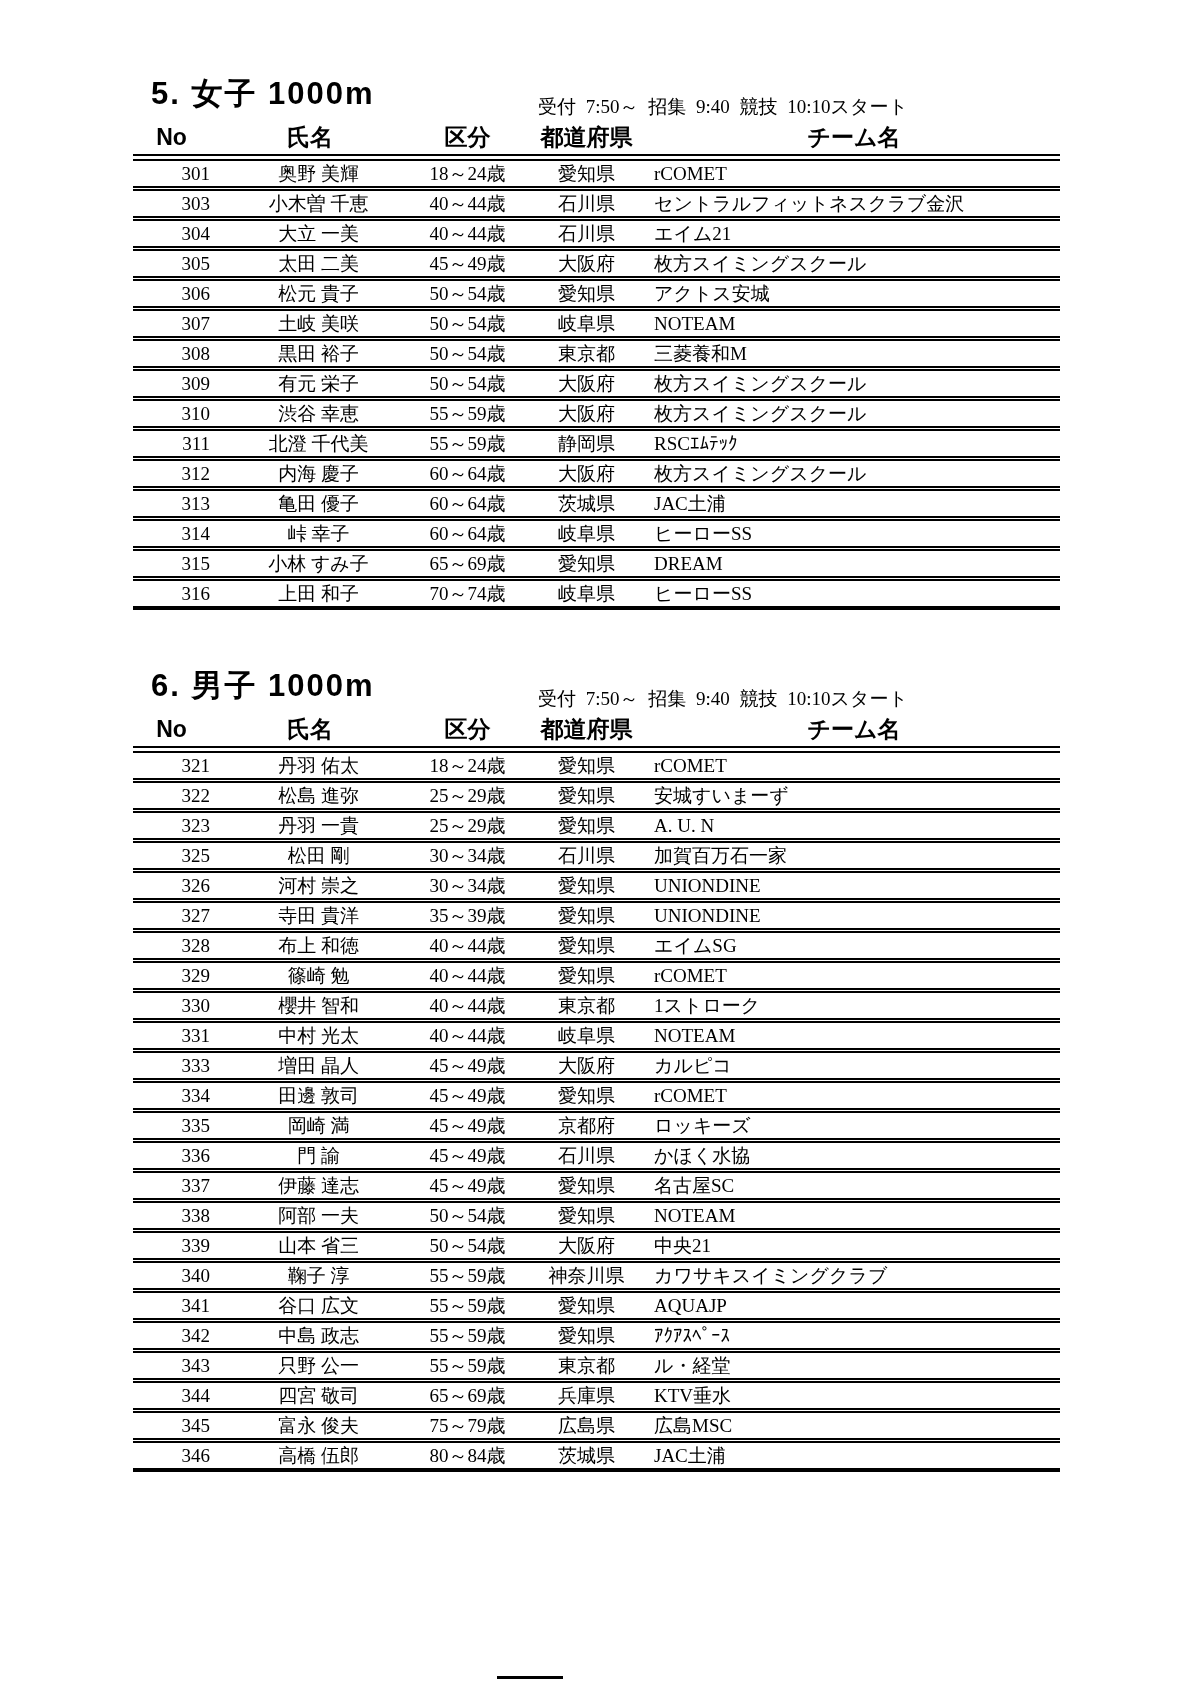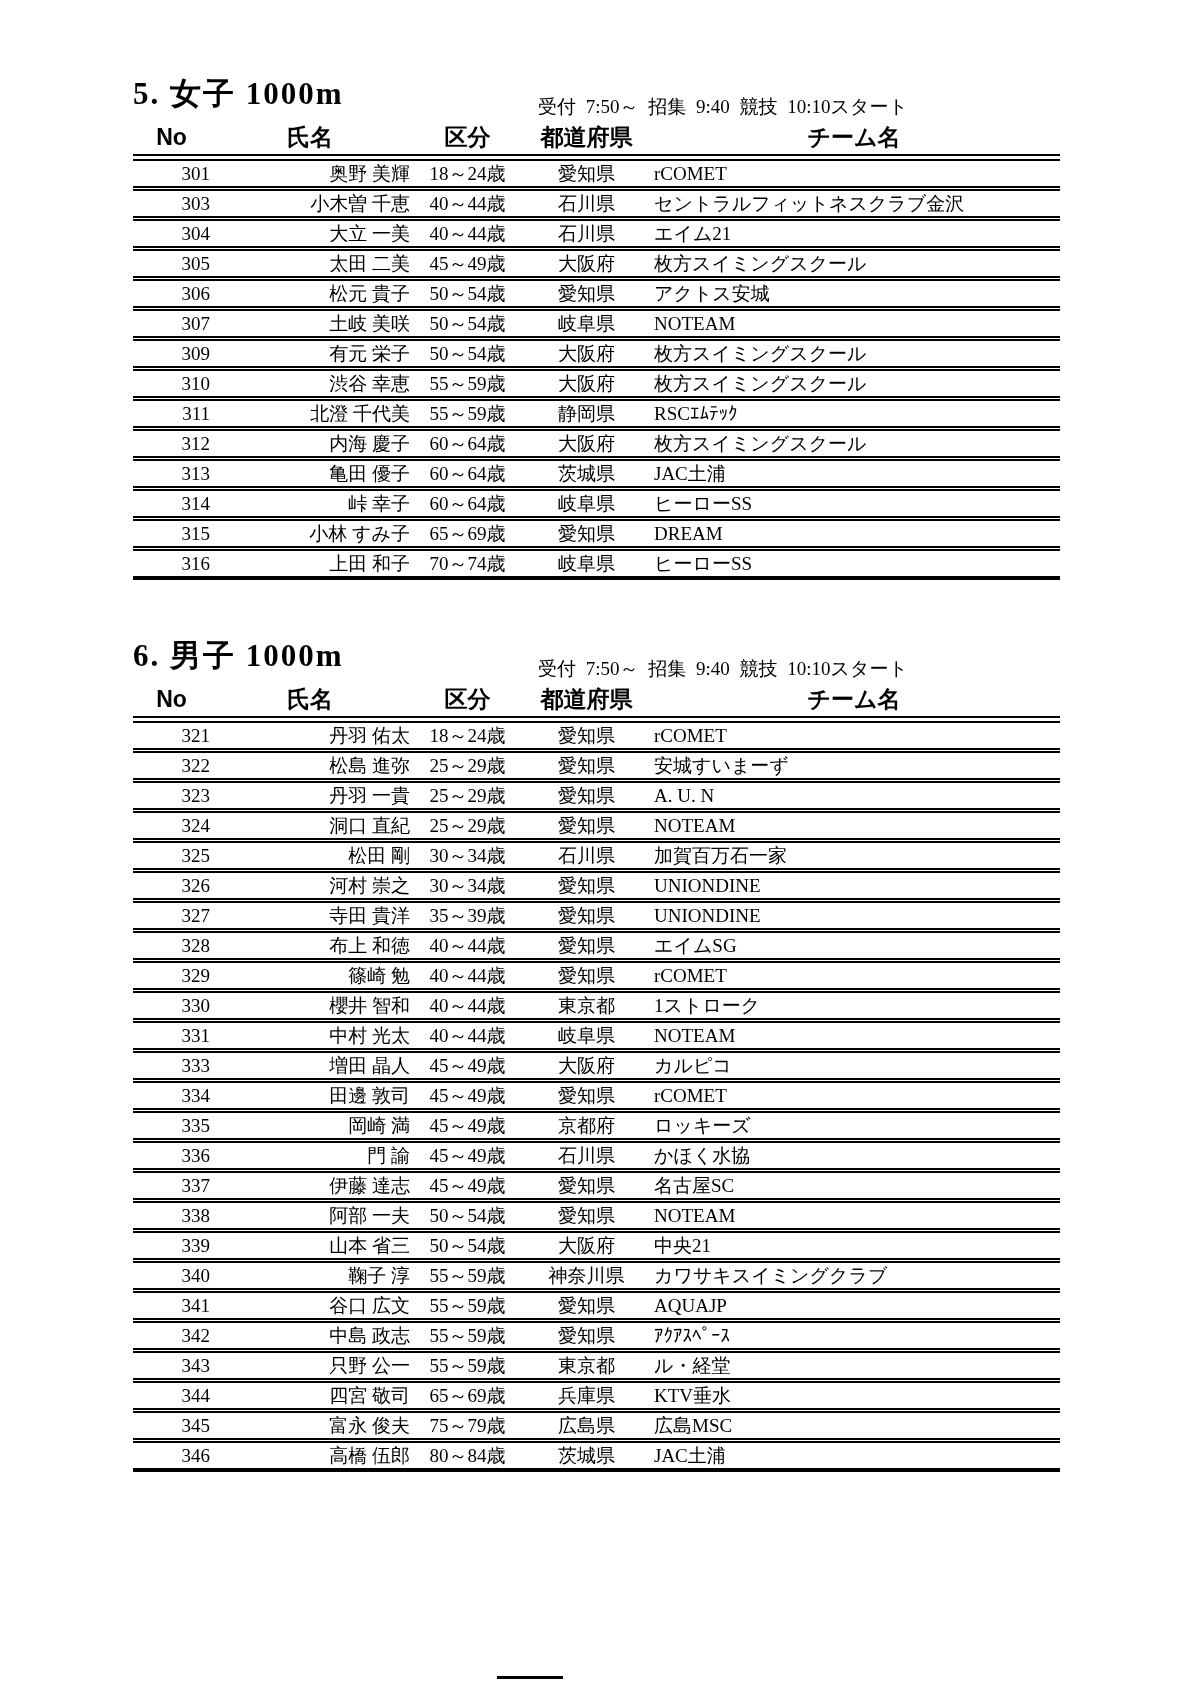--- a/index.html
+++ b/index.html
@@ -7,22 +7,22 @@
     width: 1191px; height: 1684px;
     background: #ffffff; color: #000000;
     position: relative; overflow: hidden;
     font-family: "Liberation Serif", "DejaVu Serif", serif;
   }
   .content { position: absolute; left: 133px; top: 0; width: 927px; }
   .section-1 { margin-top: 74px; }
   .section-2 { margin-top: 56px; }
   .title-row { position: relative; height: 48px; }
   .title {
-    margin: 0;
-    font-family: Liberation Serif, serif;
+    margin: 18px;
+    font-family: Liberation Sans, sans-serif;
     font-weight: 700; font-size: 31px; letter-spacing: 2px;
     line-height: 40px;
   }
   .schedule {
     position: absolute; left: 405px; top: 20px;
     font-size: 19px; white-space: nowrap; word-spacing: 5px;
   }
   table.entry {
     border-collapse: collapse; width: 927px; table-layout: fixed;
   }
@@ -38,21 +38,21 @@
     border-bottom: 7px double #000;
     text-align: center; white-space: nowrap;
   }
   td {
     font-size: 19px; height: 25px; line-height: 25px;
     padding: 0; border-bottom: 5px double #000;
     white-space: nowrap; overflow: visible;
   }
   tbody tr:last-child td { border-bottom: 4px solid #000; }
   td.c0 { text-align: right; }
-  td.c1 { text-align: right; padding-left: 17px; }
+  td.c1 { text-align: center; padding-left: 17px; }
   td.c2 { text-align: center; }
   td.c3 { text-align: center; }
   td.c4 { text-align: left; padding-left: 6px; }
   .artifact {
     position: absolute; left: 497px; top: 1676px;
     width: 66px; height: 3px; background: #000;
   }
 </style>
 </head>
 <body>
@@ -118,20 +118,27 @@
             <td class="c4">アクトス安城</td>
           </tr>
           <tr>
             <td class="c0">307</td>
             <td class="c1">土岐 美咲</td>
             <td class="c2">50～54歳</td>
             <td class="c3">岐阜県</td>
             <td class="c4">NOTEAM</td>
           </tr>
           <tr>
+            <td class="c0">308</td>
+            <td class="c1">黒田 裕子</td>
+            <td class="c2">50～54歳</td>
+            <td class="c3">東京都</td>
+            <td class="c4">三菱養和M</td>
+          </tr>
+          <tr>
             <td class="c0">309</td>
             <td class="c1">有元 栄子</td>
             <td class="c2">50～54歳</td>
             <td class="c3">大阪府</td>
             <td class="c4">枚方スイミングスクール</td>
           </tr>
           <tr>
             <td class="c0">310</td>
             <td class="c1">渋谷 幸恵</td>
             <td class="c2">55～59歳</td>
@@ -222,27 +229,20 @@
             <td class="c4">安城すいまーず</td>
           </tr>
           <tr>
             <td class="c0">323</td>
             <td class="c1">丹羽 一貴</td>
             <td class="c2">25～29歳</td>
             <td class="c3">愛知県</td>
             <td class="c4">A. U. N</td>
           </tr>
           <tr>
-            <td class="c0">324</td>
-            <td class="c1">洞口 直紀</td>
-            <td class="c2">25～29歳</td>
-            <td class="c3">愛知県</td>
-            <td class="c4">NOTEAM</td>
-          </tr>
-          <tr>
             <td class="c0">325</td>
             <td class="c1">松田 剛</td>
             <td class="c2">30～34歳</td>
             <td class="c3">石川県</td>
             <td class="c4">加賀百万石一家</td>
           </tr>
           <tr>
             <td class="c0">326</td>
             <td class="c1">河村 崇之</td>
             <td class="c2">30～34歳</td>

